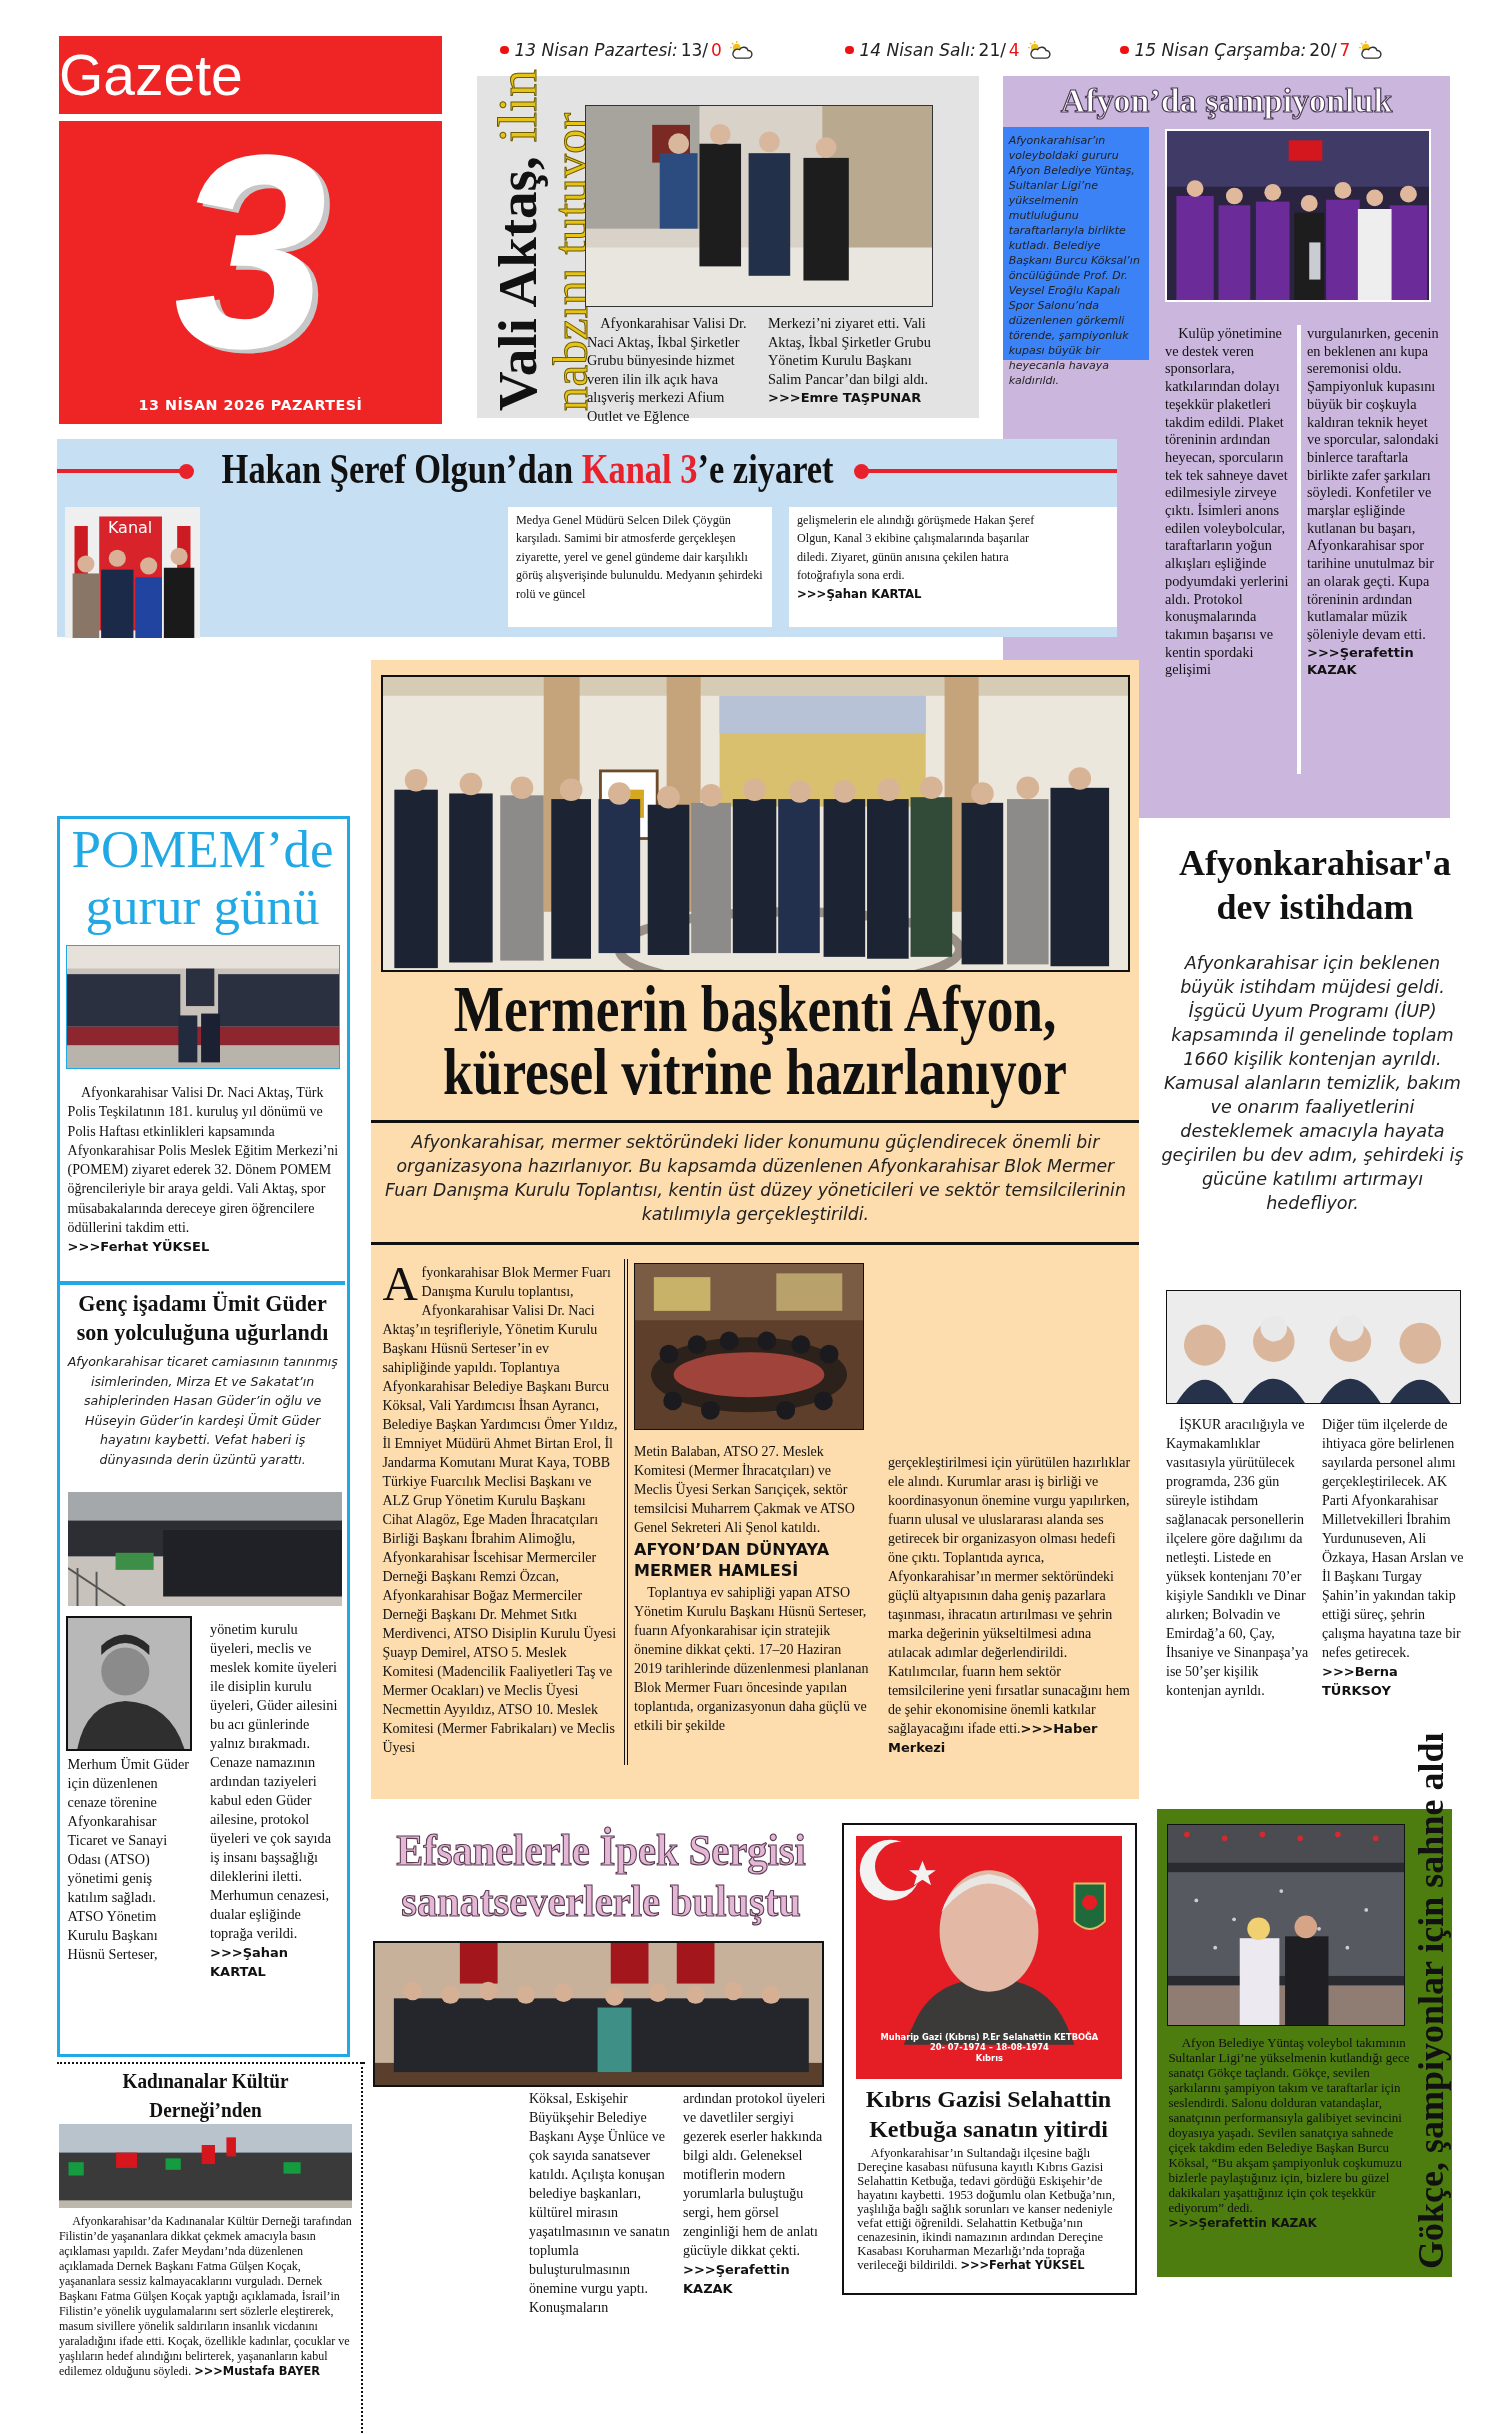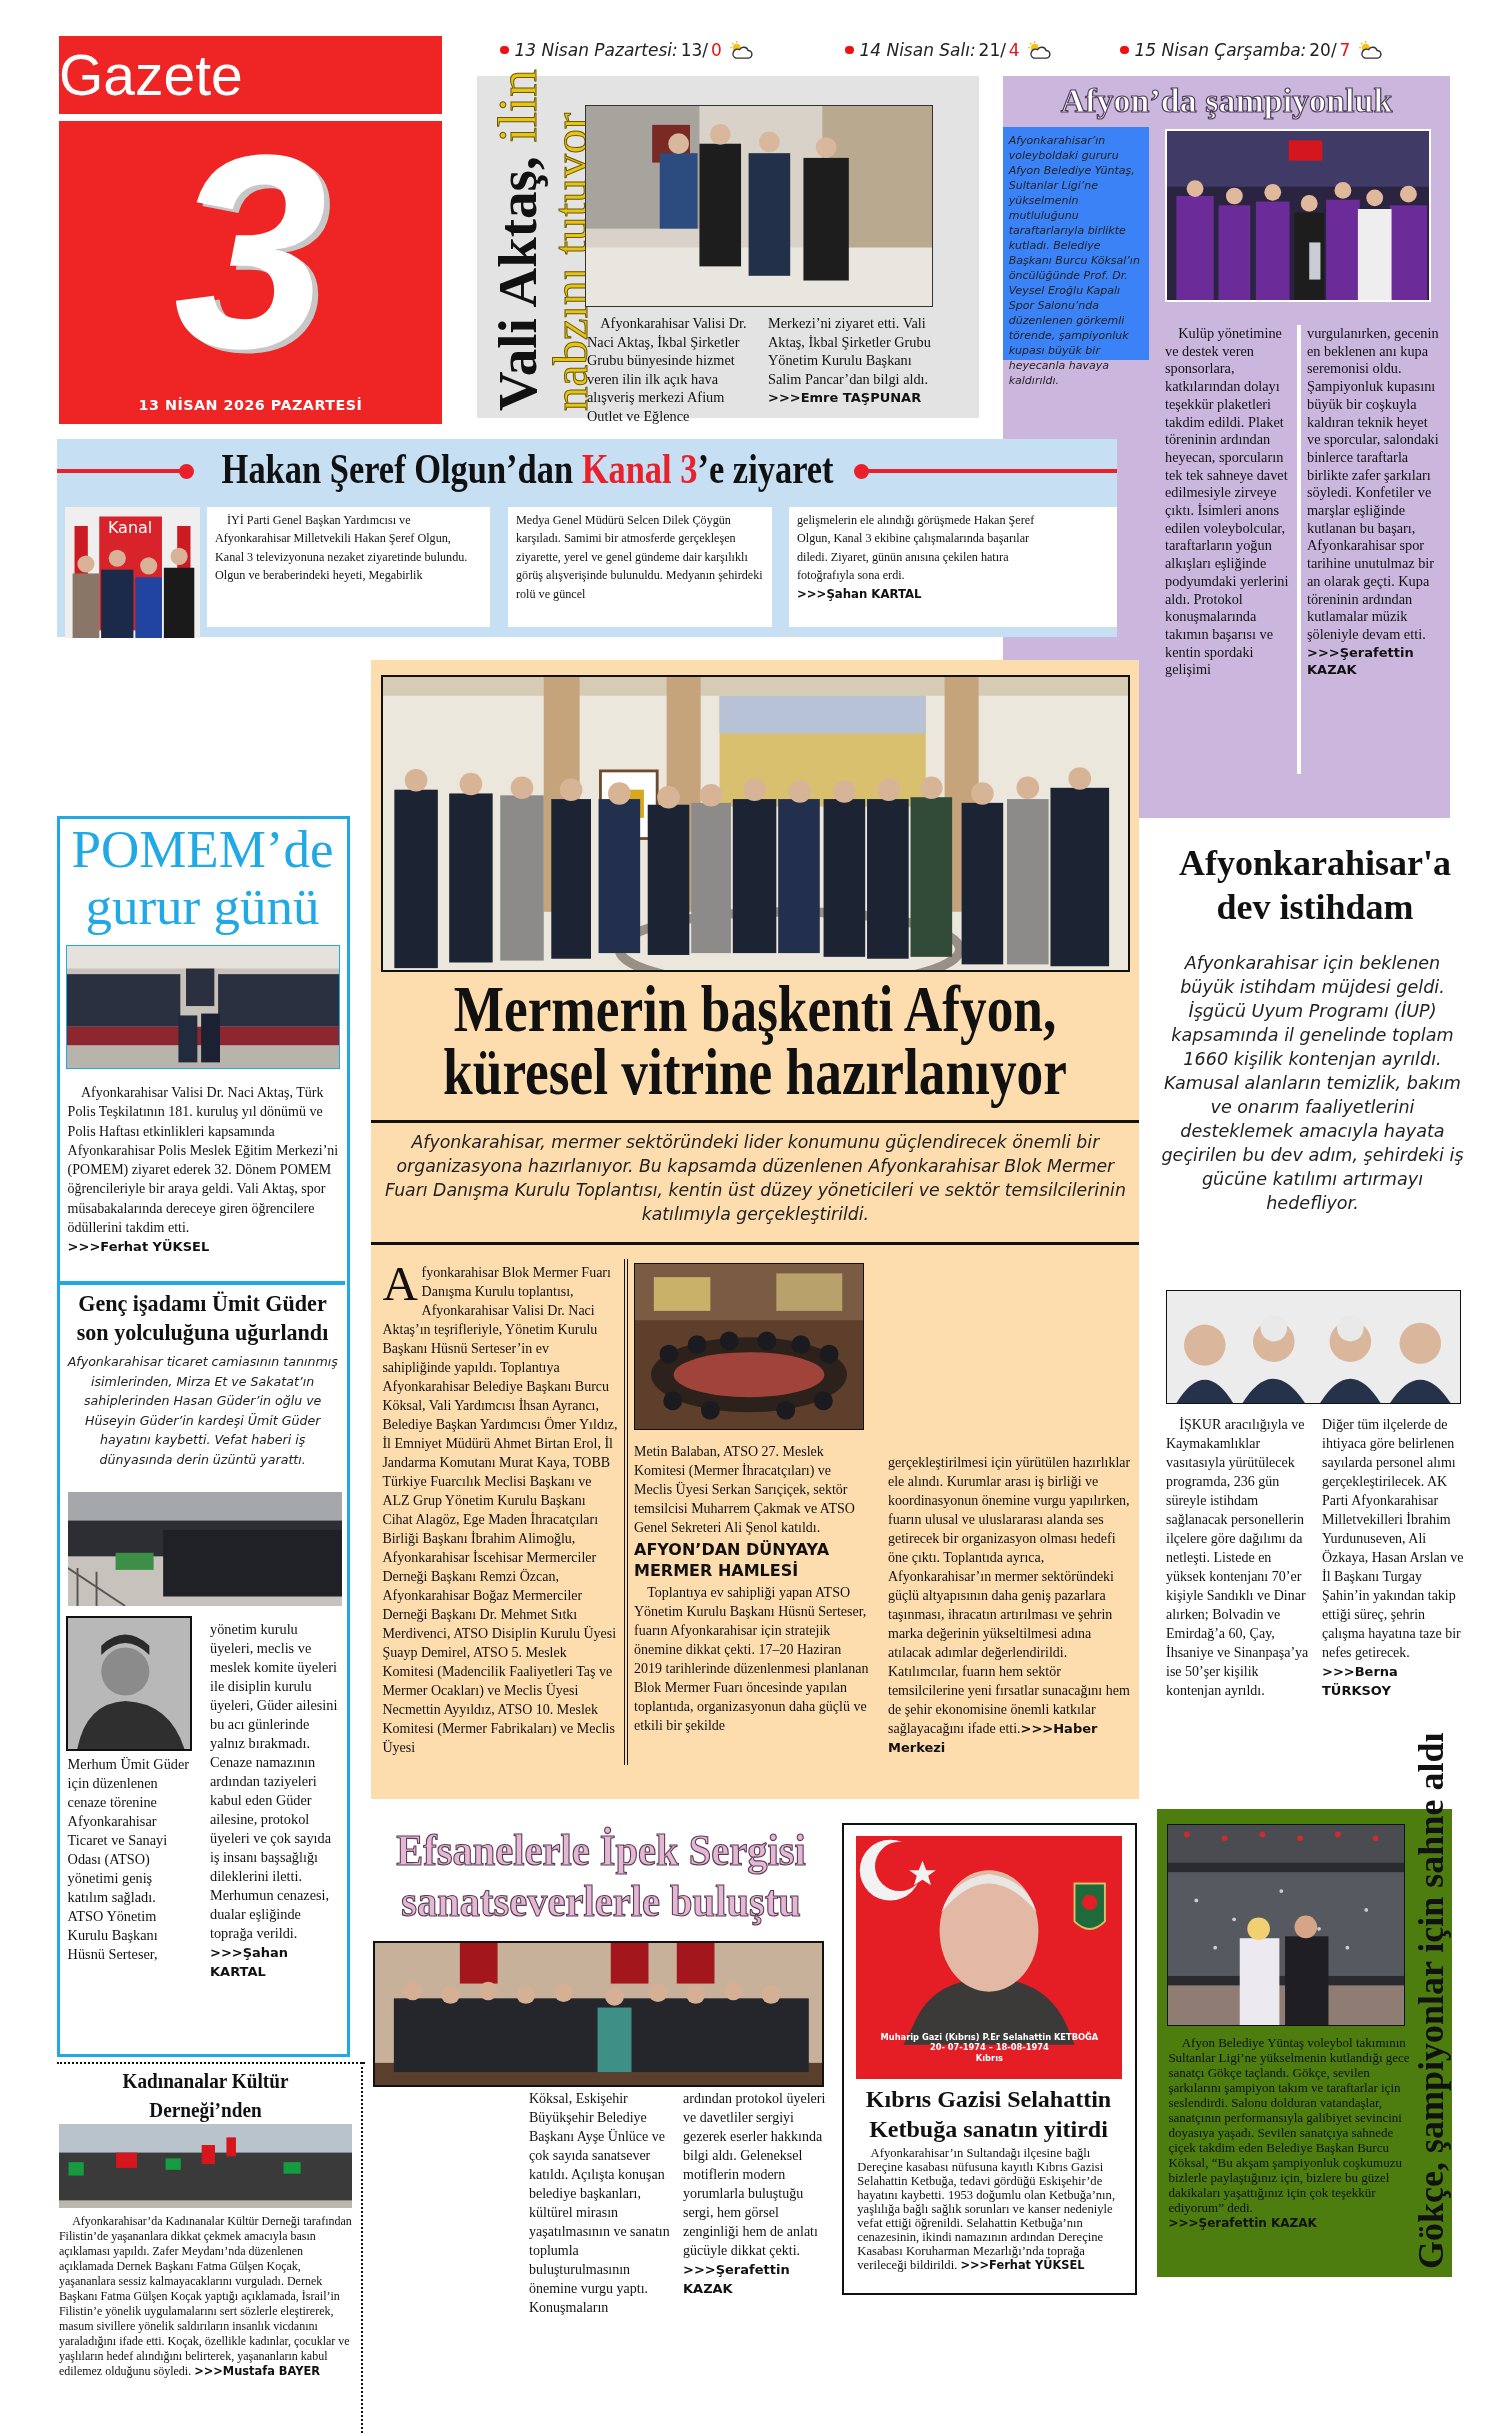--- a/index.html
+++ b/index.html
@@ -214,23 +214,20 @@
         <g fill="#d8b196">
           <circle cx="22" cy="60" r="9"></circle>
           <circle cx="55" cy="54" r="9"></circle>
           <circle cx="88" cy="62" r="9"></circle>
           <circle cx="120" cy="52" r="9"></circle>
         </g>
       </svg>
     <div class="sans" style="position:absolute;left:34px;top:11.4px;width:63px;text-align:center;color:#fff;font-size:16px">Kanal</div>
   </div>
 
-  <div style="position:absolute;left:150px;top:68px;width:283px;height:120px;background:#fff;padding:3.8px 7.6px">
-    <div class="body-text ind" style="font-size:13.5px;line-height:18.5px;transform:scaleX(.9);transform-origin:left top;width:297px">İYİ Parti Genel Başkan Yardımcısı ve Afyonkarahisar Milletvekili Hakan Şeref Olgun, Kanal 3 televizyonuna nezaket ziyaretinde bulundu. Olgun ve beraberindeki heyeti, Megabirlik</div>
-  </div>
   <div style="position:absolute;left:451px;top:68px;width:264px;height:120px;background:#fff;padding:3.8px 7.6px">
     <div class="body-text" style="font-size:13.5px;line-height:18.5px;transform:scaleX(.9);transform-origin:left top;width:276px">Medya Genel Müdürü Selcen Dilek Çöygün karşıladı. Samimi bir atmosferde gerçekleşen ziyarette, yerel ve genel gündeme dair karşılıklı görüş alışverişinde bulunuldu. Medyanın şehirdeki rolü ve güncel</div>
   </div>
   <div style="position:absolute;left:732px;top:68px;width:328px;height:120px;background:#fff;padding:3.8px 7.6px">
     <div class="body-text" style="font-size:13.5px;line-height:18.5px;transform:scaleX(.9);transform-origin:left top;width:285px"><span>gelişmelerin ele alındığı görüşmede Hakan Şeref Olgun, Kanal 3 ekibine çalışmalarında başarılar diledi. Ziyaret, günün anısına çekilen hatıra fotoğrafıyla sona erdi.</span><br><span class="byline">&gt;&gt;&gt;Şahan KARTAL</span></div>
   </div>
 </div>
 
 <div id="pomem" class="abs">
   <div class="serif" style="position:absolute;left:0;top:1.9px;width:285px;text-align:center;color:#21a9e6;font-size:53px;line-height:57px">

